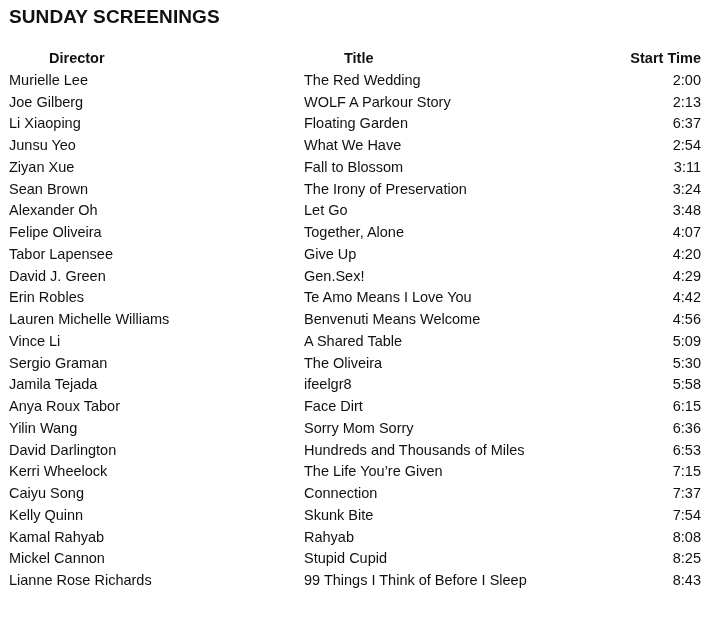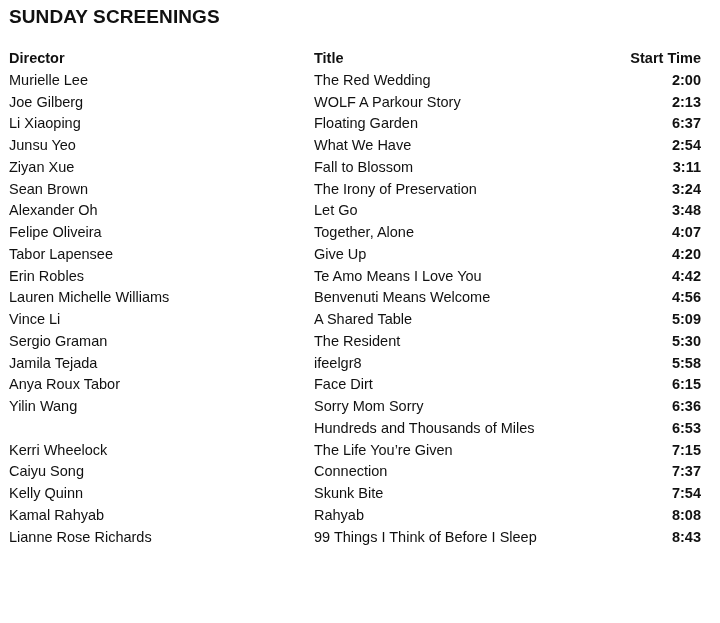--- a/index.html
+++ b/index.html
@@ -13,23 +13,23 @@
     font-size: 19px; font-weight: bold; letter-spacing: 0.1px;
   }
   .table {
     position: absolute; left: 9px; top: 48px; width: 692px;
   }
   .row {
     position: relative; height: 21.75px; line-height: 21.75px;
     font-size: 14.5px; white-space: nowrap;
   }
   .col-director { position: absolute; left: 0; }
-  .col-title { position: absolute; left: 305px; }
-  .col-time { position: absolute; right: 0; font-weight: bold; text-align: right; }
-  .header .col-director, .header .col-title, .header .col-time { font-weight: bold; }
+  .col-title { position: absolute; left: 295px; }
+  .col-time { position: absolute; right: 0; font-weight: normal; text-align: right; }
+  .header .col-director, .header .col-title, .header .col-time { font-weight: bold; margin-left: 40px; }
 </style>
 </head>
 <body>
 
 <div class="page-title">SUNDAY SCREENINGS</div>
 
 <div class="table">
   <div class="row header">
     <span class="col-director">Director</span>
     <span class="col-title">Title</span>
@@ -75,55 +75,61 @@
         <span class="col-director">Felipe Oliveira</span>
         <span class="col-title">Together, Alone</span>
         <span class="col-time">4:07</span>
       </div>
       <div class="row">
         <span class="col-director">Tabor Lapensee</span>
         <span class="col-title">Give Up</span>
         <span class="col-time">4:20</span>
       </div>
       <div class="row">
+        <span class="col-director">David J. Green</span>
+        <span class="col-title">Gen.Sex!</span>
+        <span class="col-time">4:29</span>
+      </div>
+      <div class="row">
         <span class="col-director">Erin Robles</span>
         <span class="col-title">Te Amo Means I Love You</span>
         <span class="col-time">4:42</span>
       </div>
       <div class="row">
         <span class="col-director">Lauren Michelle Williams</span>
         <span class="col-title">Benvenuti Means Welcome</span>
         <span class="col-time">4:56</span>
       </div>
       <div class="row">
         <span class="col-director">Vince Li</span>
         <span class="col-title">A Shared Table</span>
         <span class="col-time">5:09</span>
       </div>
       <div class="row">
         <span class="col-director">Sergio Graman</span>
-        <span class="col-title">The Resident</span>
+        <span class="col-title">The Oliveira</span>
         <span class="col-time">5:30</span>
       </div>
       <div class="row">
         <span class="col-director">Jamila Tejada</span>
         <span class="col-title">ifeelgr8</span>
         <span class="col-time">5:58</span>
       </div>
       <div class="row">
         <span class="col-director">Anya Roux Tabor</span>
         <span class="col-title">Face Dirt</span>
         <span class="col-time">6:15</span>
       </div>
       <div class="row">
         <span class="col-director">Yilin Wang</span>
         <span class="col-title">Sorry Mom Sorry</span>
         <span class="col-time">6:36</span>
       </div>
       <div class="row">
+        <span class="col-director">David Darlington</span>
         <span class="col-title">Hundreds and Thousands of Miles</span>
         <span class="col-time">6:53</span>
       </div>
       <div class="row">
         <span class="col-director">Kerri Wheelock</span>
         <span class="col-title">The Life You’re Given</span>
         <span class="col-time">7:15</span>
       </div>
       <div class="row">
         <span class="col-director">Caiyu Song</span>
@@ -134,18 +140,23 @@
         <span class="col-director">Kelly Quinn</span>
         <span class="col-title">Skunk Bite</span>
         <span class="col-time">7:54</span>
       </div>
       <div class="row">
         <span class="col-director">Kamal Rahyab</span>
         <span class="col-title">Rahyab</span>
         <span class="col-time">8:08</span>
       </div>
       <div class="row">
+        <span class="col-director">Mickel Cannon</span>
+        <span class="col-title">Stupid Cupid</span>
+        <span class="col-time">8:25</span>
+      </div>
+      <div class="row">
         <span class="col-director">Lianne Rose Richards</span>
         <span class="col-title">99 Things I Think of Before I Sleep</span>
         <span class="col-time">8:43</span>
       </div>
     </div>
 </div>
 
 </body></html>

